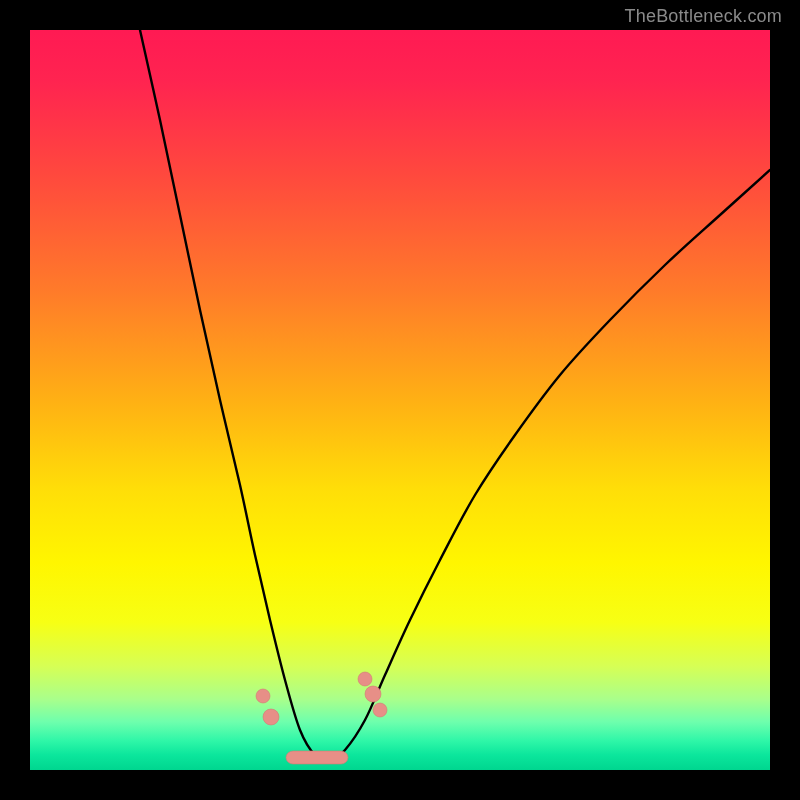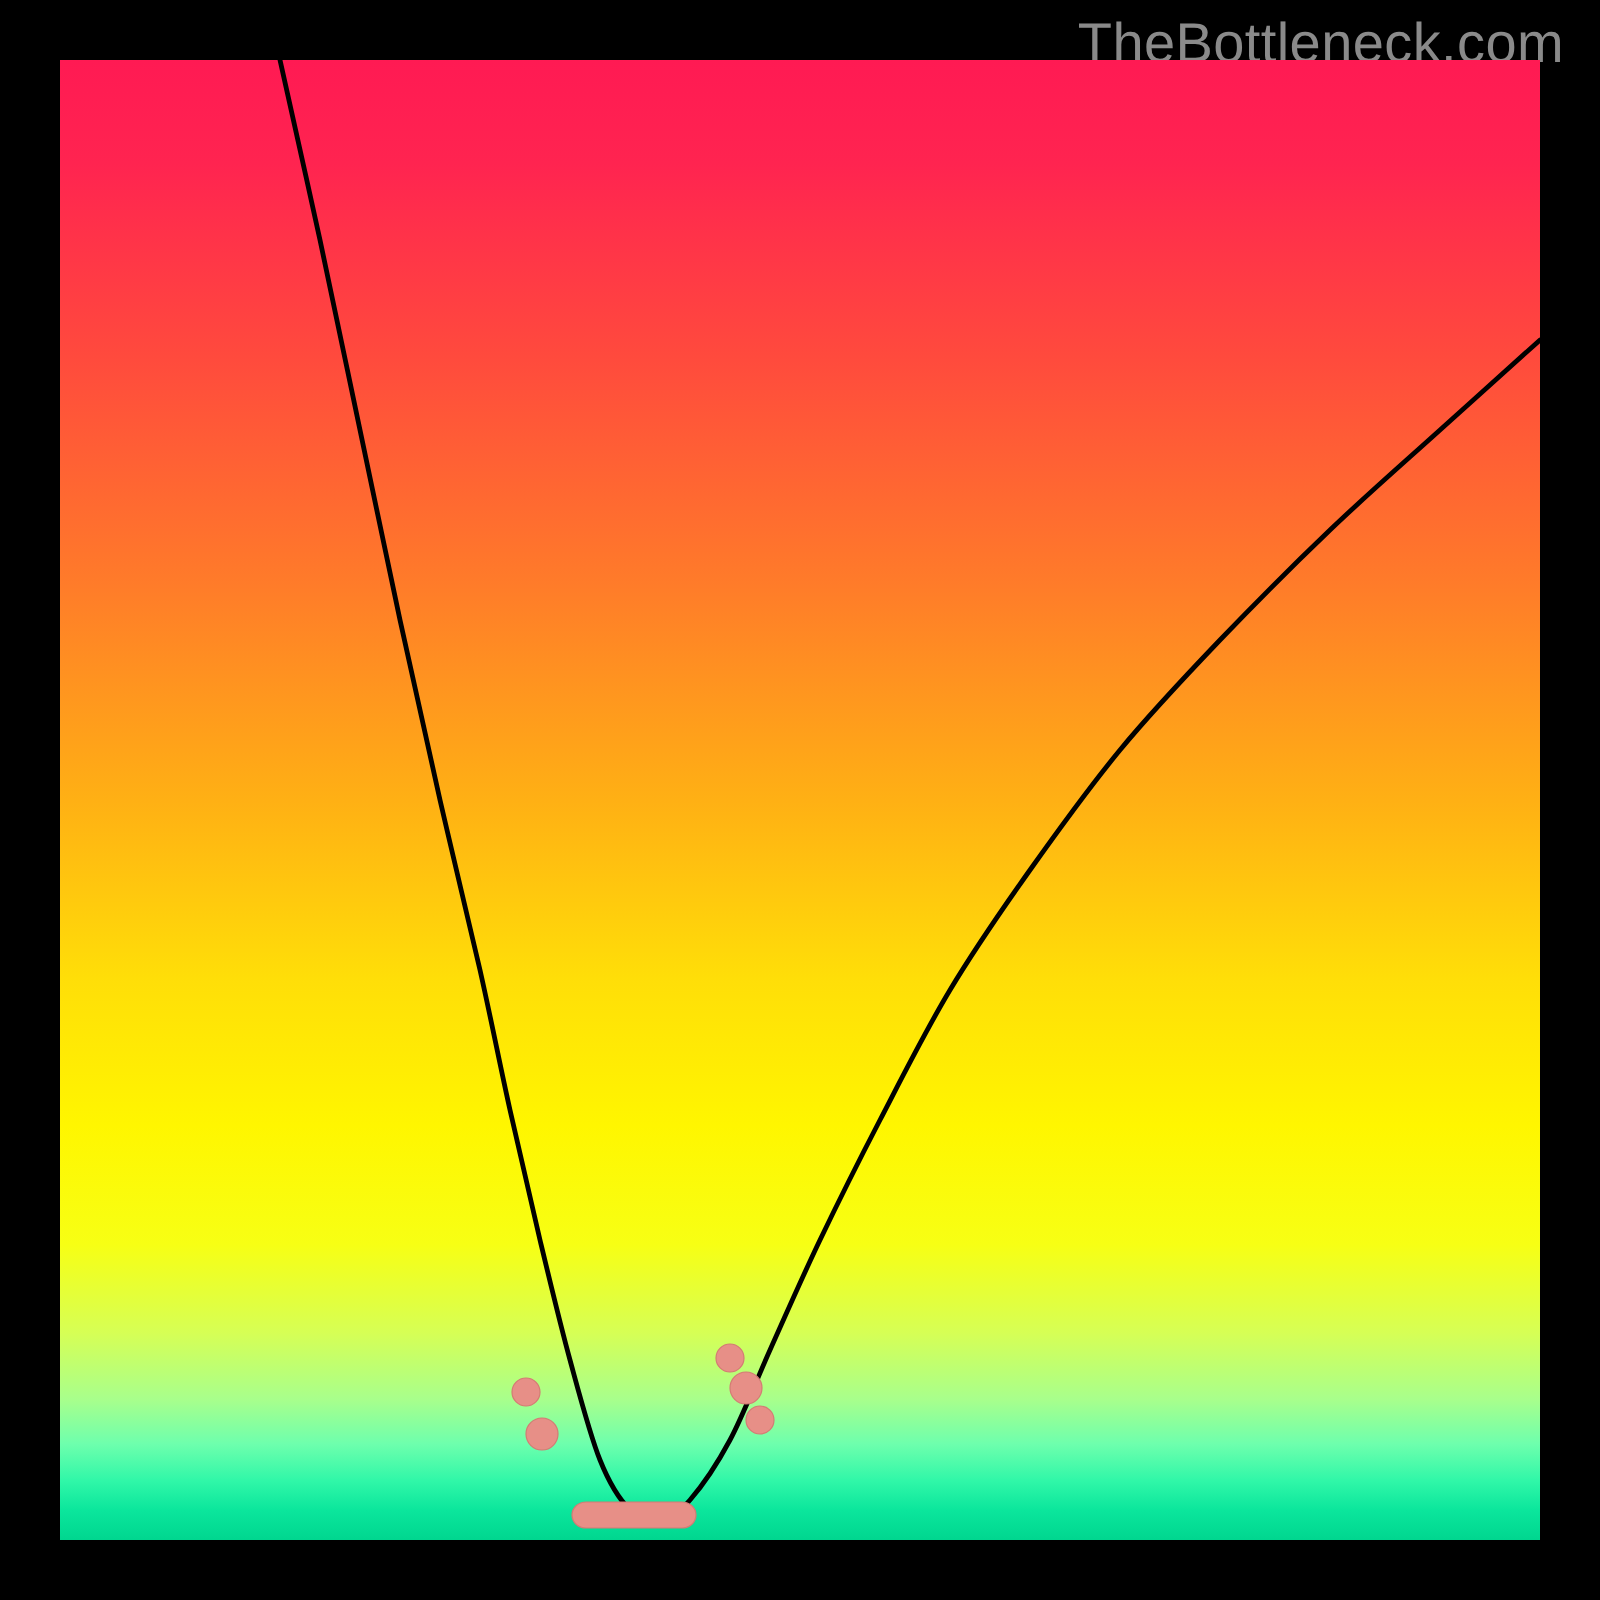--- a/index.html
+++ b/index.html
@@ -31,21 +31,21 @@
     left: 0;
     top: 0;
     width: 100%;
     height: 100%;
   }
   .watermark {
     position: absolute;
     top: 6px;
     right: 18px;
     color: #8a8a8a;
-    font-size: 28px;
+    font-size: 18px;
     font-weight: 500;
     letter-spacing: 0.2px;
     user-select: none;
     margin-left: 47px;
   }
 </style>
 </head>
 <body>
 
 <div class="watermark">TheBottleneck.com</div>

